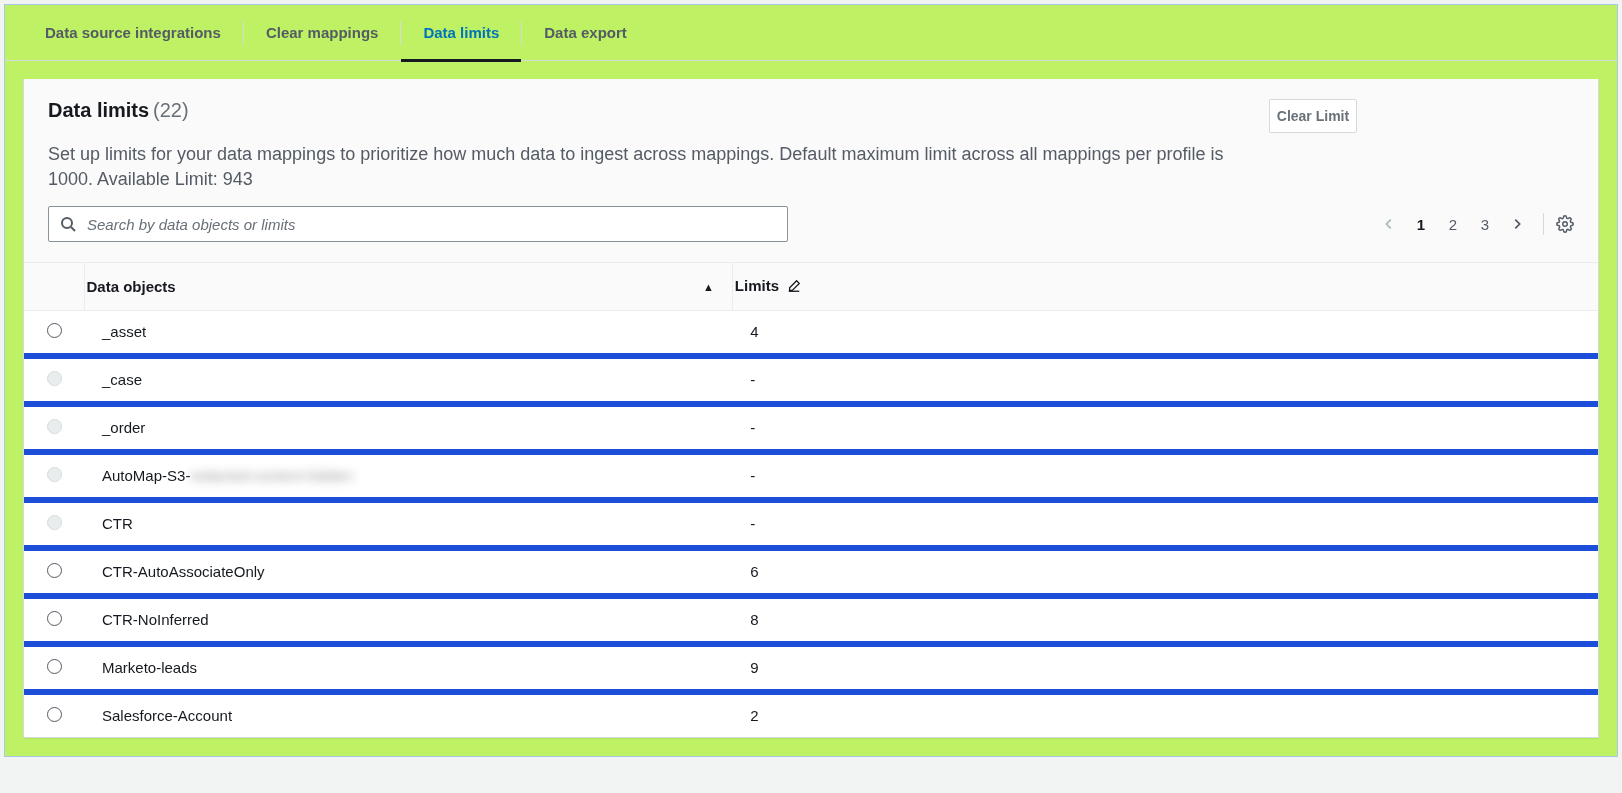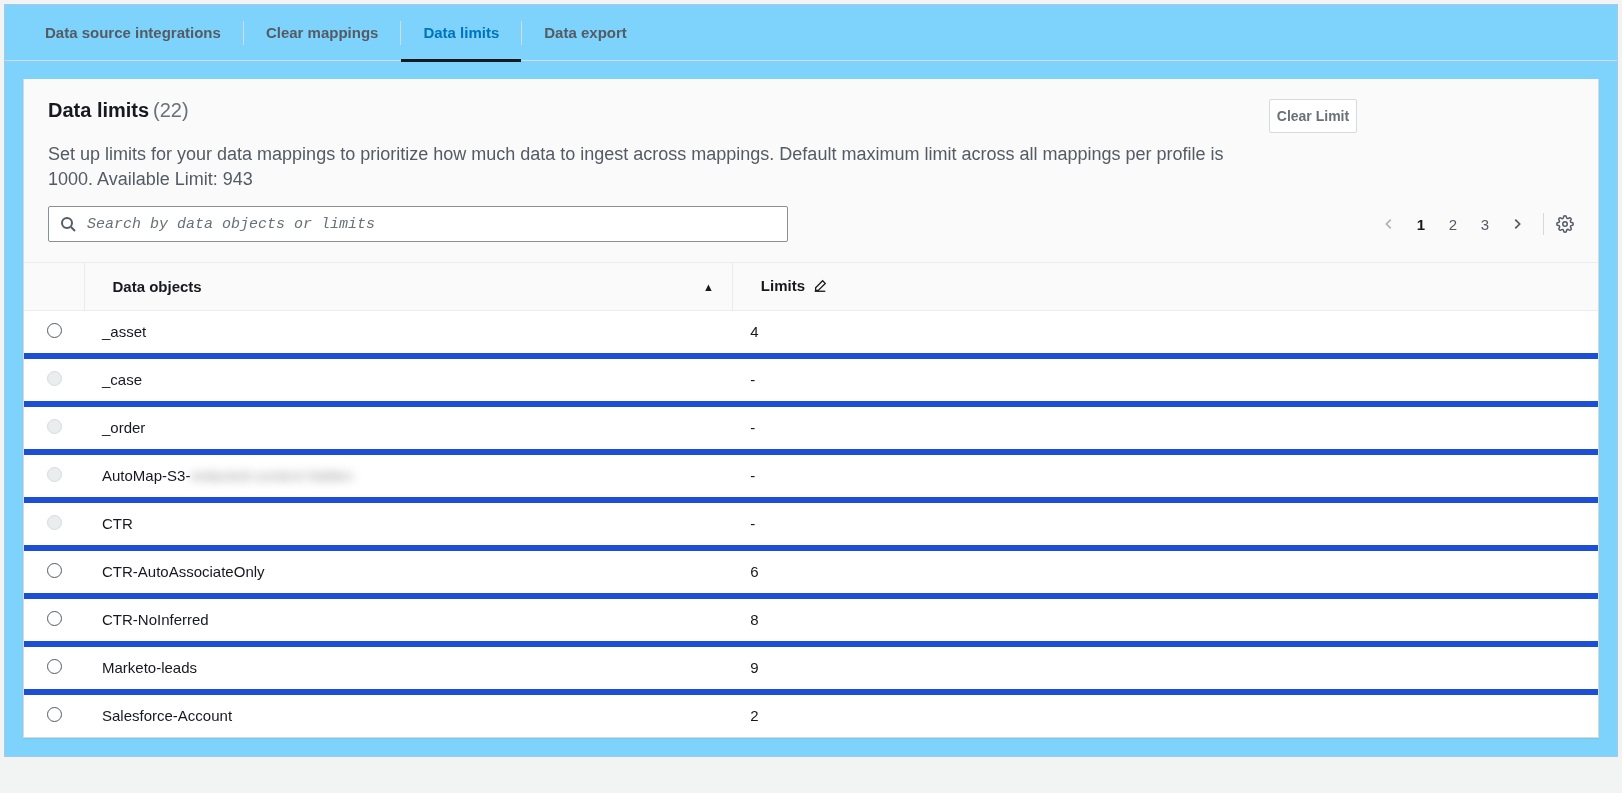--- a/index.html
+++ b/index.html
@@ -5,21 +5,21 @@
   * { box-sizing: border-box; margin: 0; padding: 0; }
   body {
     font-family: "Amazon Ember", "Helvetica Neue", Arial, sans-serif;
     background: #f2f3f3;
     color: #16191f;
     font-size: 14px;
     padding: 4px;
   }
   .outer-border {
     border: 1px solid #a7c7e7;
-    background: #7dd3fc;
+    background: #bef264;
   }
   .tabs {
     display: flex;
     align-items: center;
     padding: 0 18px;
     border-bottom: 1px solid #d5dbdb;
     height: 56px;
   }
   .tab {
     padding: 0 22px;
@@ -103,21 +103,20 @@
   }
   .search-input {
     width: 100%;
     height: 36px;
     border: 1px solid #879196;
     border-radius: 2px;
     padding: 0 12px 0 38px;
     font-size: 15px;
     font-style: italic;
     color: #545b64;
-    font-family: Liberation Mono, monospace;
   }
   .search-input::placeholder { color: #687078; font-style: italic; }
   .search-icon {
     position: absolute;
     left: 12px;
     top: 50%;
     transform: translateY(-50%);
     width: 16px;
     height: 16px;
     color: #545b64;
@@ -148,21 +147,21 @@
   .gear-btn { color: #545b64; cursor: pointer; display:flex; align-items:center; }
   table {
     width: 100%;
     border-collapse: collapse;
   }
   thead th {
     text-align: left;
     font-weight: 700;
     font-size: 15px;
     color: #16191f;
-    padding: 14px 28px;
+    padding: 14px 2px;
     border-bottom: 1px solid #eaeded;
     background: #fafafa;
     margin-left: 12px;
   }
   th.col-radio { width: 60px; }
   th.col-sep-left { border-left: 1px solid #eaeded; }
   th.col-obj { position: relative; }
   .sort-ind {
     position: absolute;
     right: 18px;

